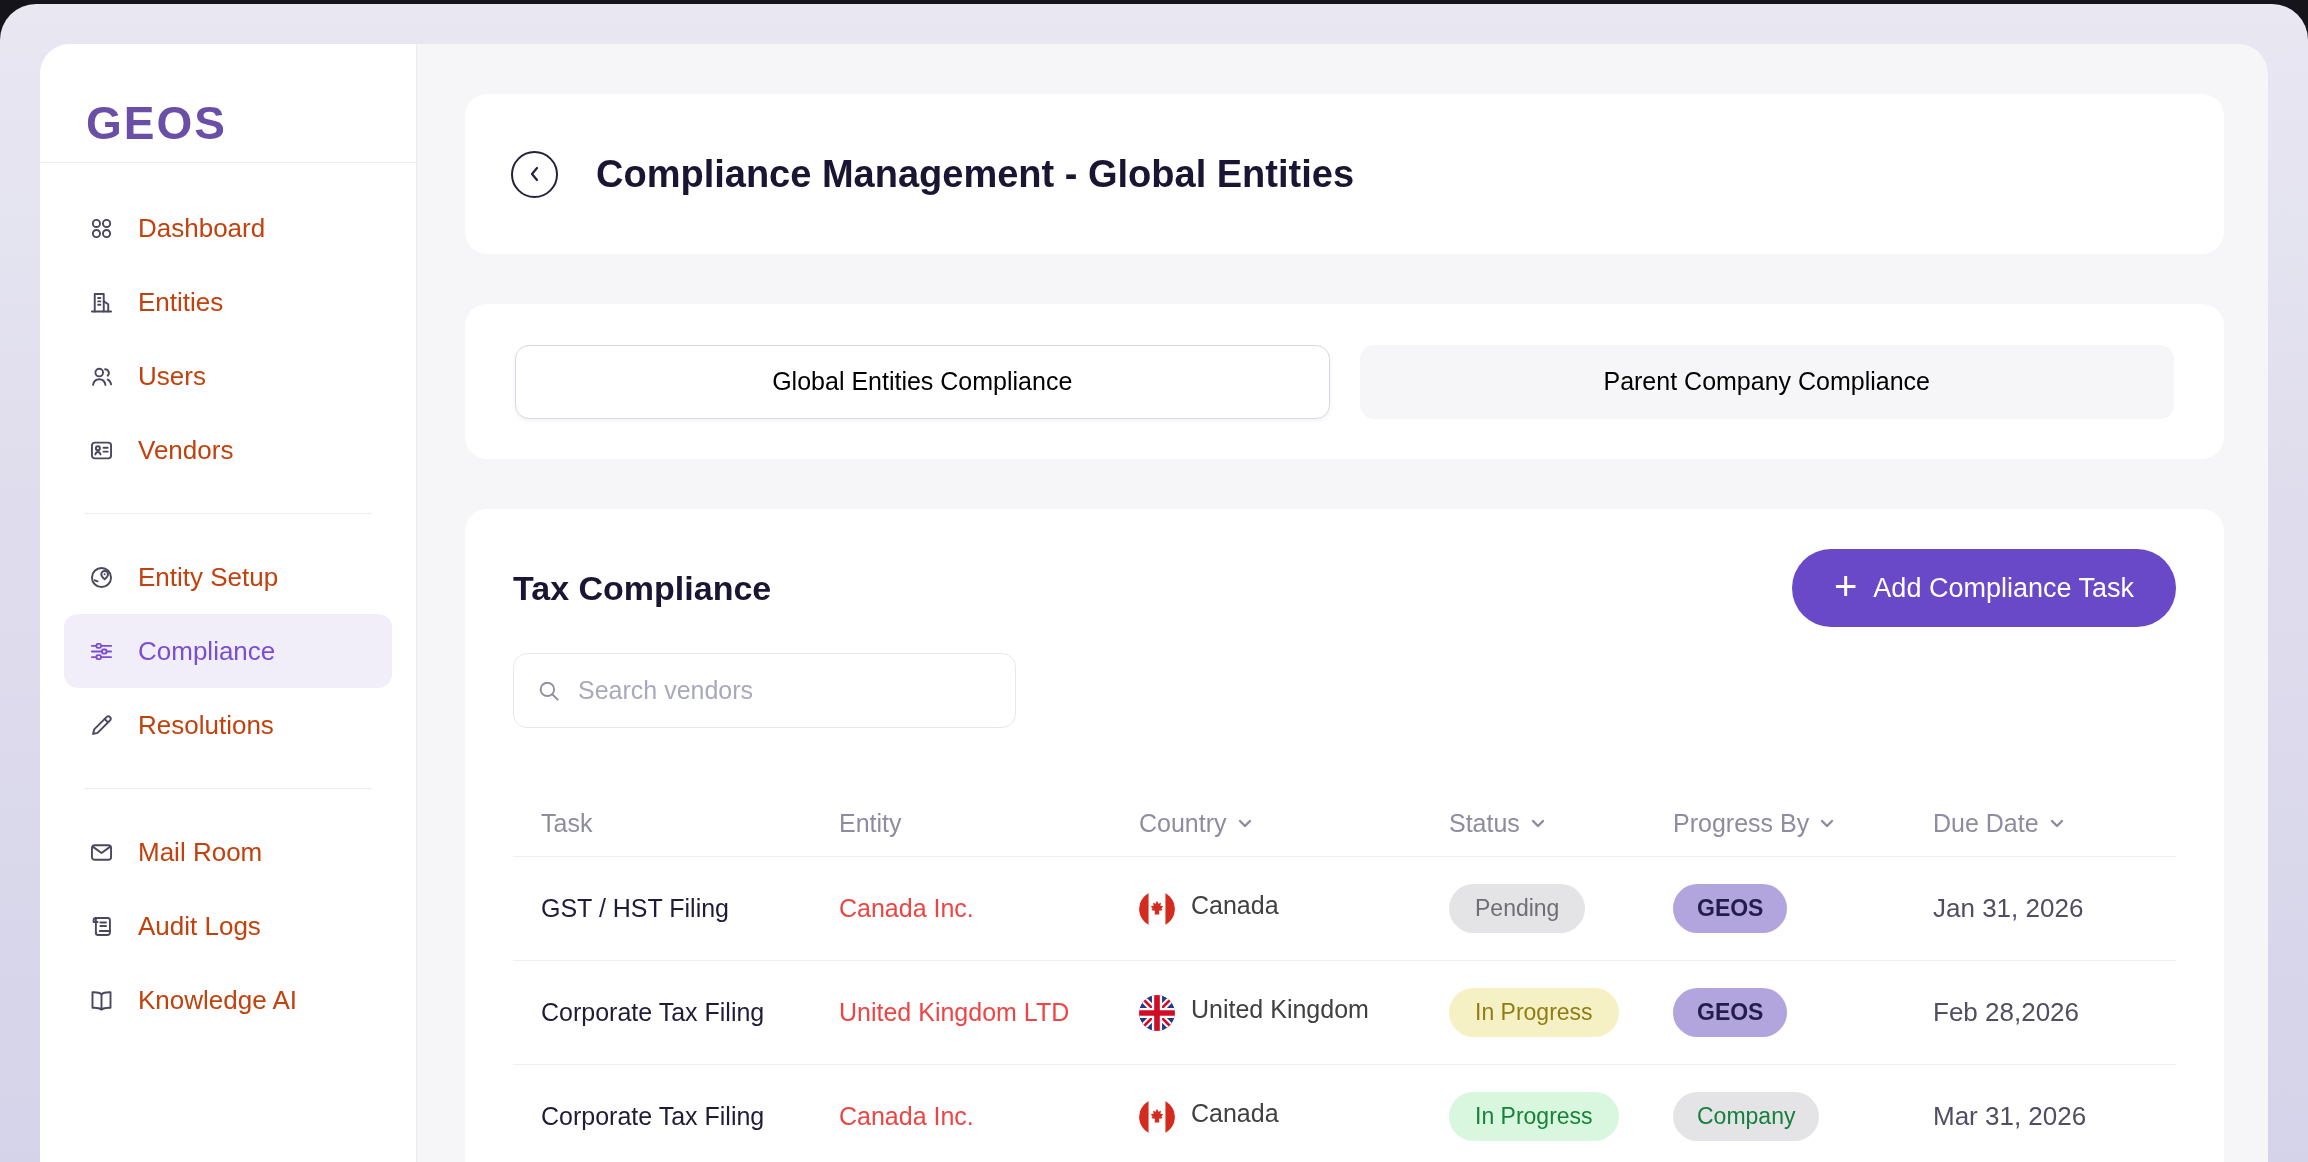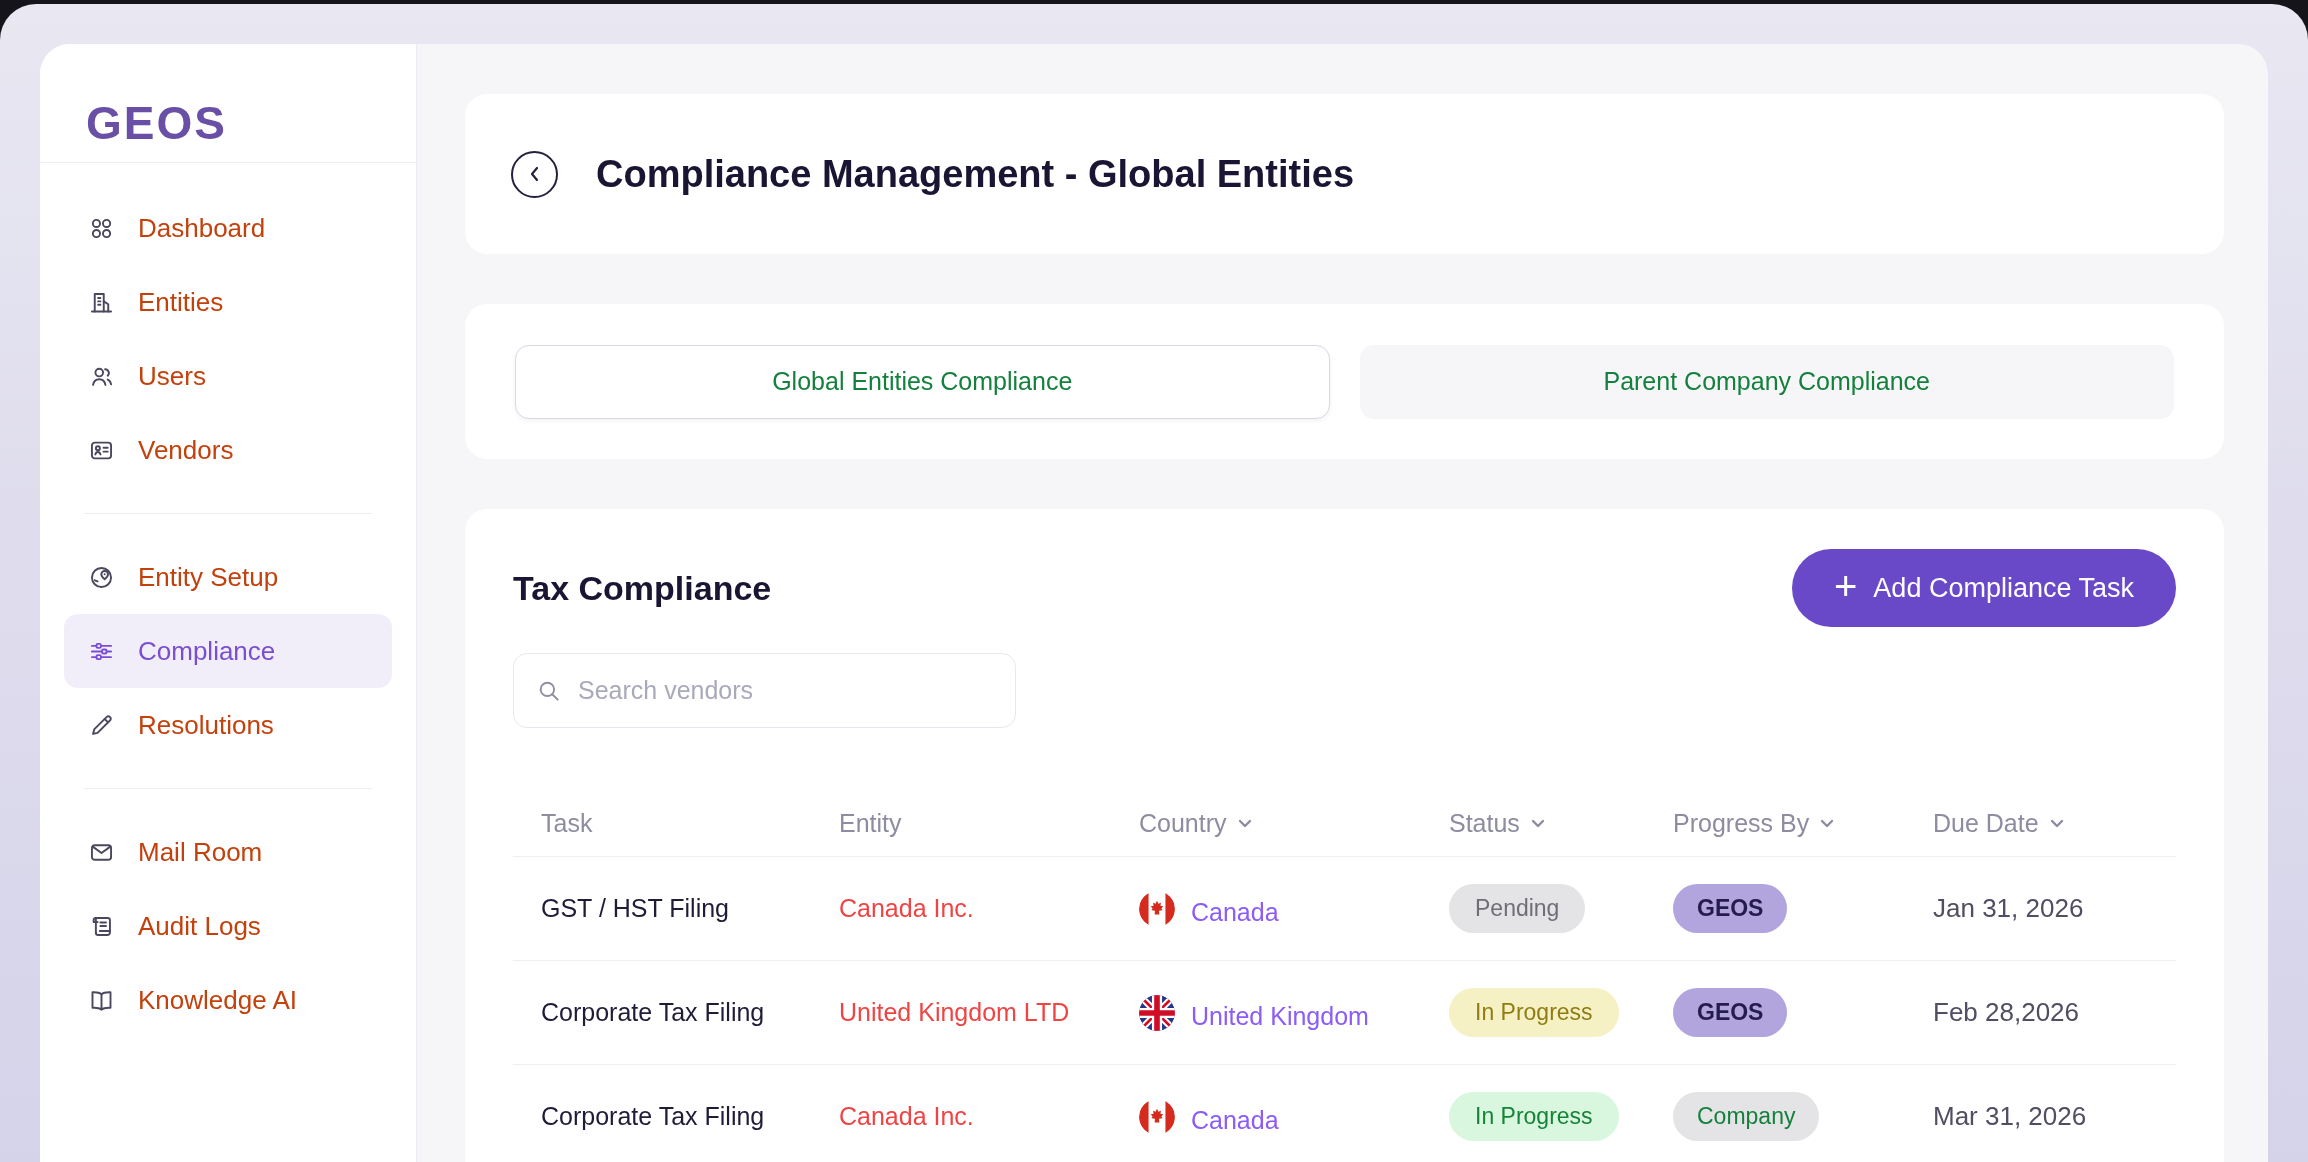--- a/index.html
+++ b/index.html
@@ -32,21 +32,21 @@
   .main { position:absolute; left:377px; right:0; top:0; bottom:0; }
   .card { position:absolute; left:48px; right:44px; background:#ffffff; border-radius:22px; }
   .card-header { top:50px; height:160px; display:flex; align-items:center; padding-left:46px; }
   .back-btn { width:47px; height:47px; border-radius:50%; border:2px solid #26203e;
               background:#fff; display:flex; align-items:center; justify-content:center;
               cursor:pointer; }
   .page-title { margin-left:38px; font-size:38px; font-weight:bold; color:#1a1532; }
 
   .card-tabs { top:260px; height:155px; display:flex; align-items:center; gap:30px; padding:0 50px; }
   .seg-btn { flex:1 1 0; height:74px; border-radius:14px; display:flex; align-items:center;
-             justify-content:center; font-size:25px; color:#15803d; cursor:pointer; }
+             justify-content:center; font-size:25px; color:#000000; cursor:pointer; }
   .seg-btn.active { background:#fff; border:1px solid #d9d8e6; box-shadow:0 2px 4px rgba(40,35,80,.06); }
   .seg-btn.inactive { background:#f6f6f8; border:1px solid transparent; }
 
   .card-table { top:465px; height:840px; padding:40px 48px; }
   .panel-head { display:flex; align-items:center; justify-content:space-between; }
   .panel-title { font-size:34px; font-weight:bold; color:#1a1532; }
   .add-btn { height:78px; background:#6a49c8; border:none; border-radius:40px; color:#fff;
              font-size:27px; font-family:inherit; display:flex; align-items:center; gap:16px;
              padding:0 42px; cursor:pointer; }
   .add-btn .plus { font-size:40px; font-weight:300; line-height:0; margin-top:-4px; }
@@ -60,21 +60,21 @@
 
   .tbl { margin-top:62px; }
   .tbl-grid { display:grid; grid-template-columns:298px 300px 310px 224px 260px 1fr;
               align-items:center; padding-left:28px; }
   .tbl-head { height:66px; color:#8d8ca0; font-size:25px; }
   .th { display:flex; align-items:center; gap:10px; }
   .th.sortable { cursor:pointer; }
   .tbl-body .tbl-grid { height:104px; border-top:1px solid #efeff3; }
   .cell-task  { font-size:25px; color:#201c38; }
   .cell-entity{ font-size:25px; color:#ef4444; }
-  .cell-country { display:flex; align-items:flex-end; gap:16px; font-size:25px; color:#8b5cf6; }
+  .cell-country { display:flex; align-items:flex-start; gap:16px; font-size:25px; color:#404040; }
   .cell-due { font-size:26px; color:#514e63; }
   .flag { width:36px; height:36px; border-radius:50%; flex:0 0 auto; }
 
   .pill { display:inline-flex; align-items:center; justify-content:center; height:49px;
           padding:0 26px; border-radius:26px; font-size:23px; }
   .pill.pending { background:#e4e4e6; color:#6f6e76; }
   .pill.yellow  { background:#f6f1c4; color:#8f7d14; }
   .pill.green   { background:#d9f7de; color:#168339; }
   .badge { display:inline-flex; align-items:center; justify-content:center; height:49px;
            padding:0 24px; border-radius:25px; font-size:23px; }

